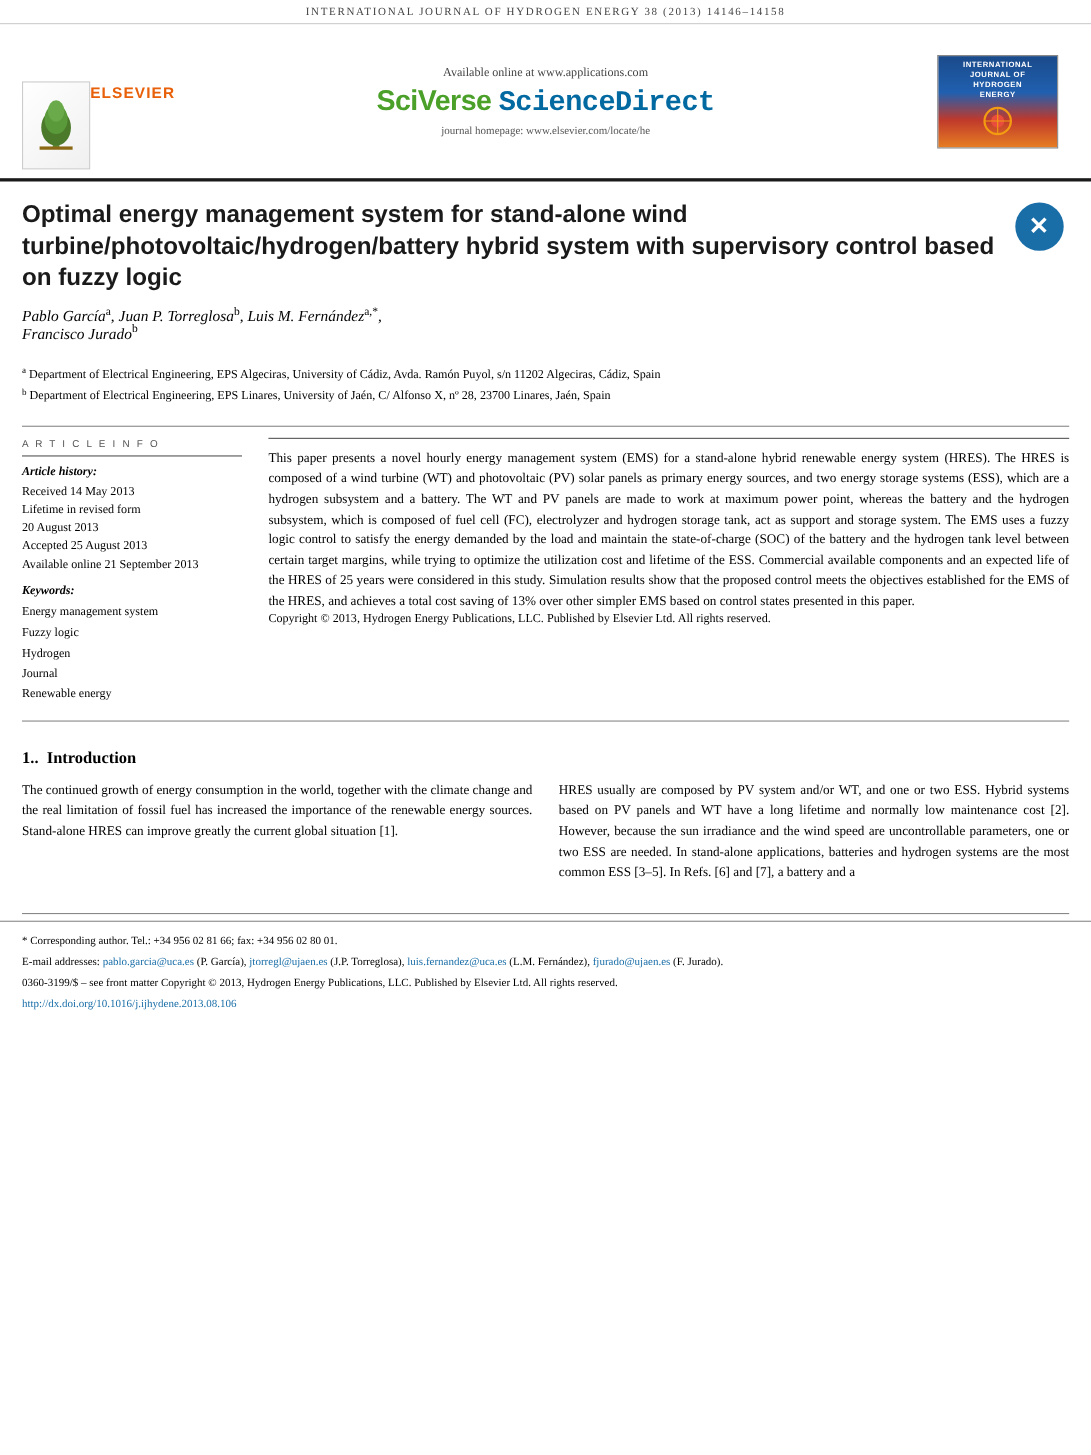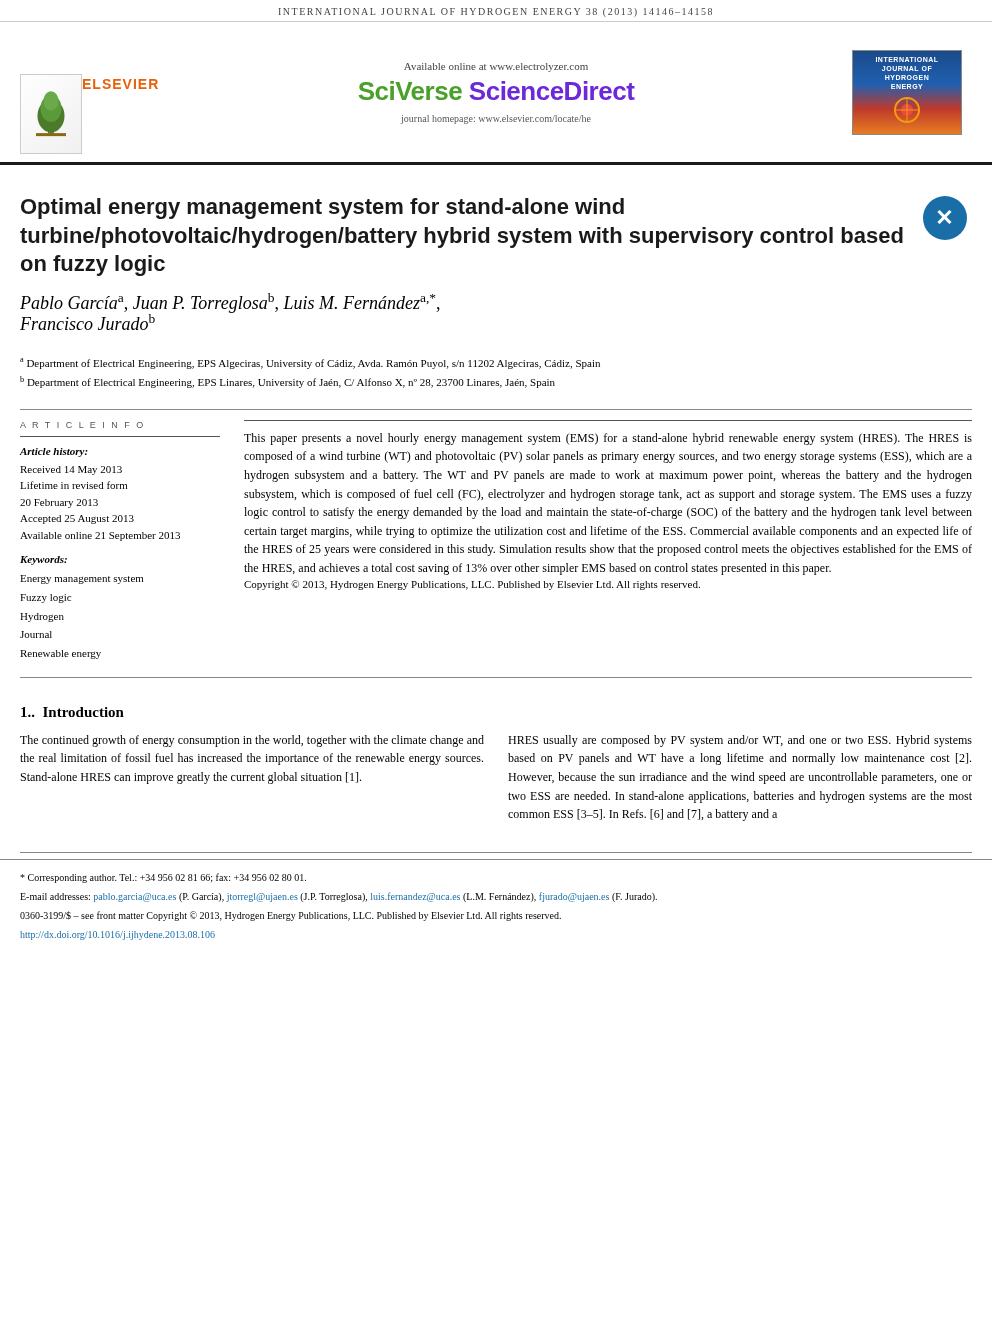--- a/index.html
+++ b/index.html
@@ -108,21 +108,21 @@
       font-weight: bold;
       text-align: center;
       letter-spacing: 0.5px;
       font-family: Arial, sans-serif;
       text-transform: uppercase;
       line-height: 1.3;
     }
 
     
     .article-section {
-      padding: 28px 20px 8px;
+      padding: 16px 20px 8px;
     }
     .article-title-row {
       display: flex;
       align-items: flex-start;
       gap: 10px;
     }
     .article-title-text {
       flex: 1;
       font-size: 22px;
       font-weight: bold;
@@ -155,21 +155,21 @@
     .crossmark-cross {
       position: absolute;
       color: white;
       font-size: 22px;
       font-weight: bold;
     }
 
     
     .authors {
       margin-top: 14px;
-      font-size: 18px;
+      font-size: 14px;
     }
     .author-name {
       font-style: italic;
       font-weight: normal;
     }
 
     
     .affiliations {
       margin-top: 20px;
       font-size: 11px;
@@ -300,23 +300,23 @@
         <ellipse cx="40" cy="35" rx="18" ry="22" fill="#4a7a2a"></ellipse>
         <ellipse cx="40" cy="25" rx="14" ry="18" fill="#5a9a3a"></ellipse>
         <ellipse cx="40" cy="15" rx="10" ry="13" fill="#6aaa4a"></ellipse>
         <rect x="20" y="58" width="40" height="4" fill="#8B6914"></rect>
       </svg>
     </div>
     <div class="elsevier-label">ELSEVIER</div>
   </div>
 
   <div class="banner-center">
-    <div class="available-online">Available online at www.electrolyzer.com</div>
+    <div class="available-online">Available online at www.applications.com</div>
     <div class="sciverse-title">
-      <span>SciVerse </span><span style="color:#6d28d9;">ScienceDirect</span>
+      <span>SciVerse </span><span style="color:#0369a1;font-family:Liberation Mono, monospace;">ScienceDirect</span>
     </div>
     <div class="journal-homepage">journal homepage: www.elsevier.com/locate/he</div>
   </div>
 
   <div class="banner-right">
     <div class="hydrogen-journal-cover">
       <div class="hj-title">International<br>Journal of<br>HYDROGEN<br>ENERGY</div>
       <div style="margin-top:4px;">
         <svg width="50" height="30" viewBox="0 0 50 30">
           <circle cx="25" cy="15" r="12" fill="none" stroke="#f39c12" stroke-width="2"></circle>
@@ -361,21 +361,21 @@
 
 <div class="two-col">
 
   <div class="col-left">
     <div class="section-label">A R T I C L E   I N F O</div>
     <hr class="col-left-divider">
 
     <div class="article-info-label">Article history:</div>
     <div class="article-info-item">Received 14 May 2013</div>
     <div class="article-info-item">Lifetime in revised form</div>
-    <div class="article-info-item">20 February 2013</div>
+    <div class="article-info-item">20 August 2013</div>
     <div class="article-info-item">Accepted 25 August 2013</div>
     <div class="article-info-item">Available online 21 September 2013</div>
 
     <div class="keywords-label">Keywords:</div>
     <div class="keyword-item">Energy management system</div>
     <div class="keyword-item">Fuzzy logic</div>
     <div class="keyword-item">Hydrogen</div>
     <div class="keyword-item">Journal</div>
     <div class="keyword-item">Renewable energy</div>
   </div>

